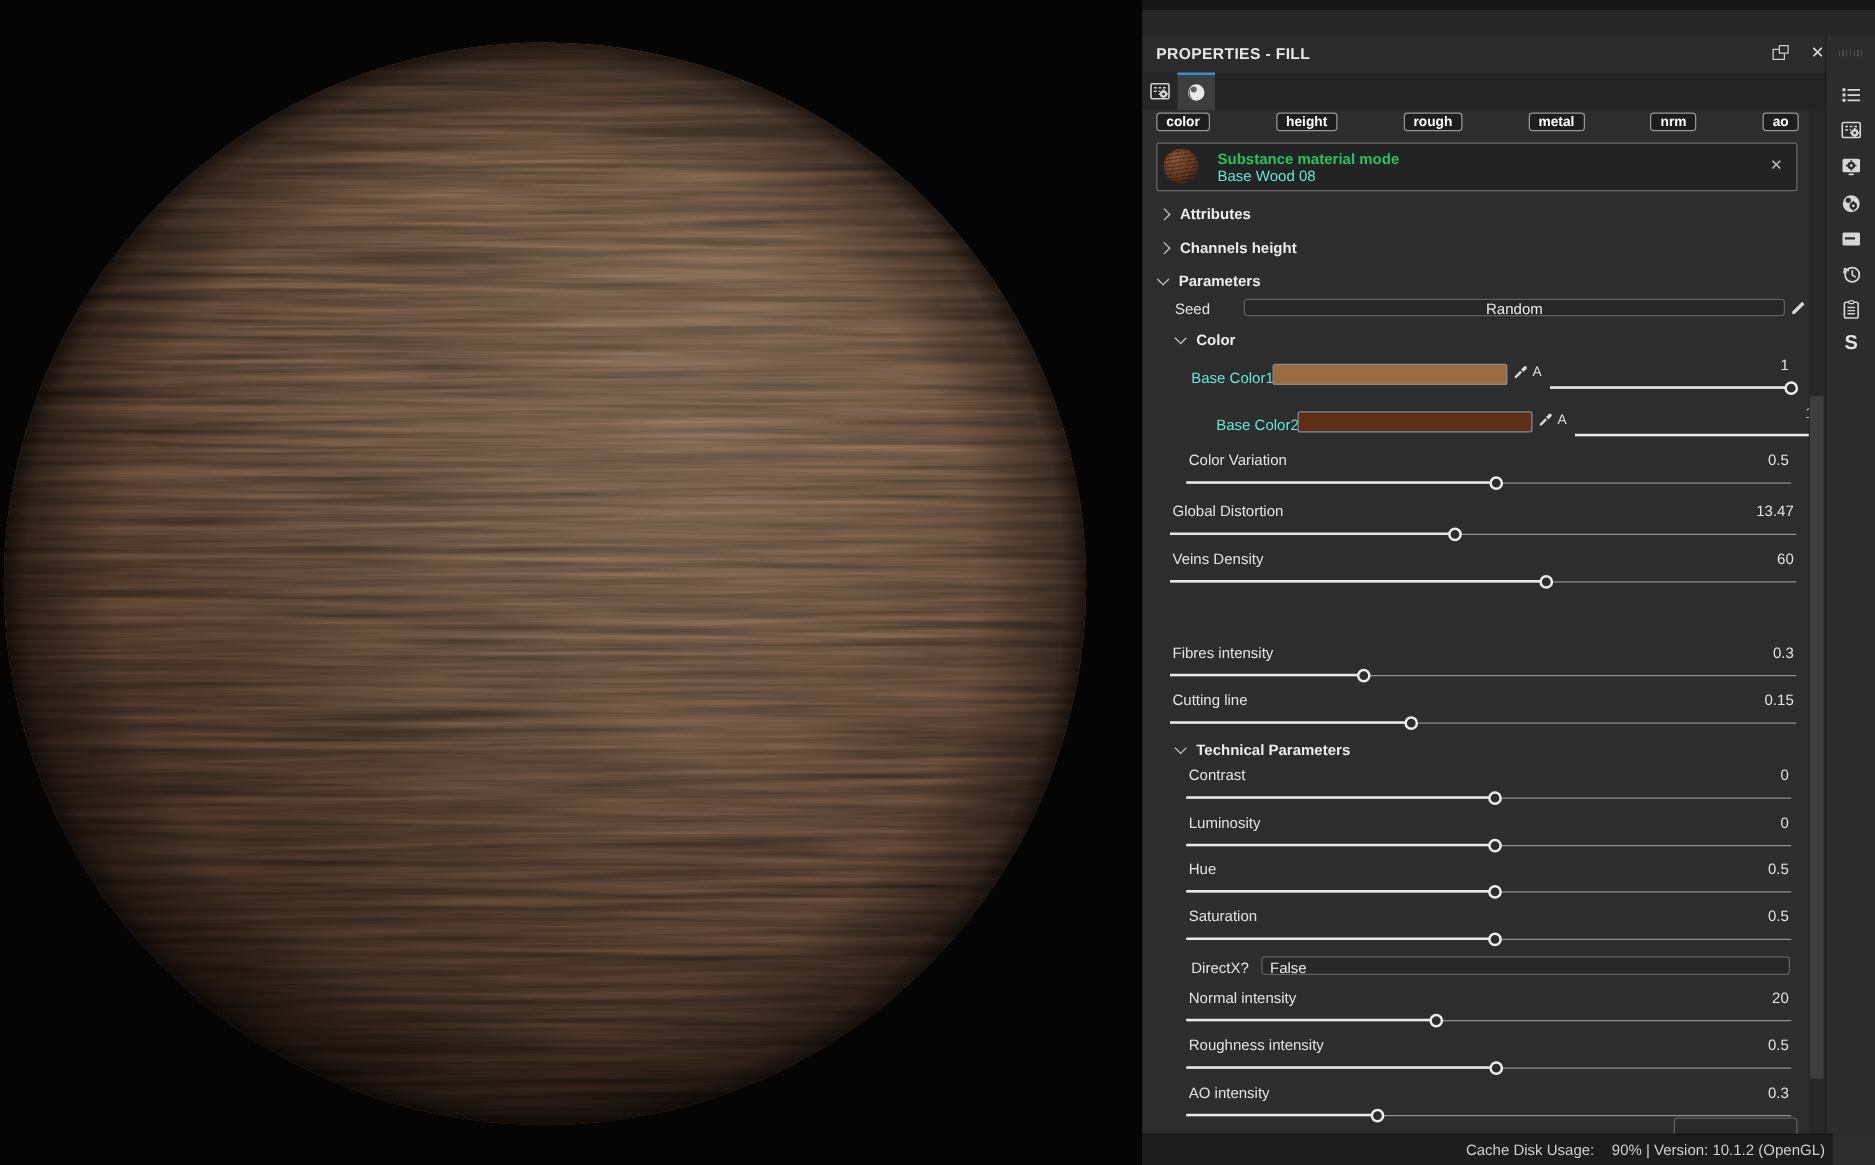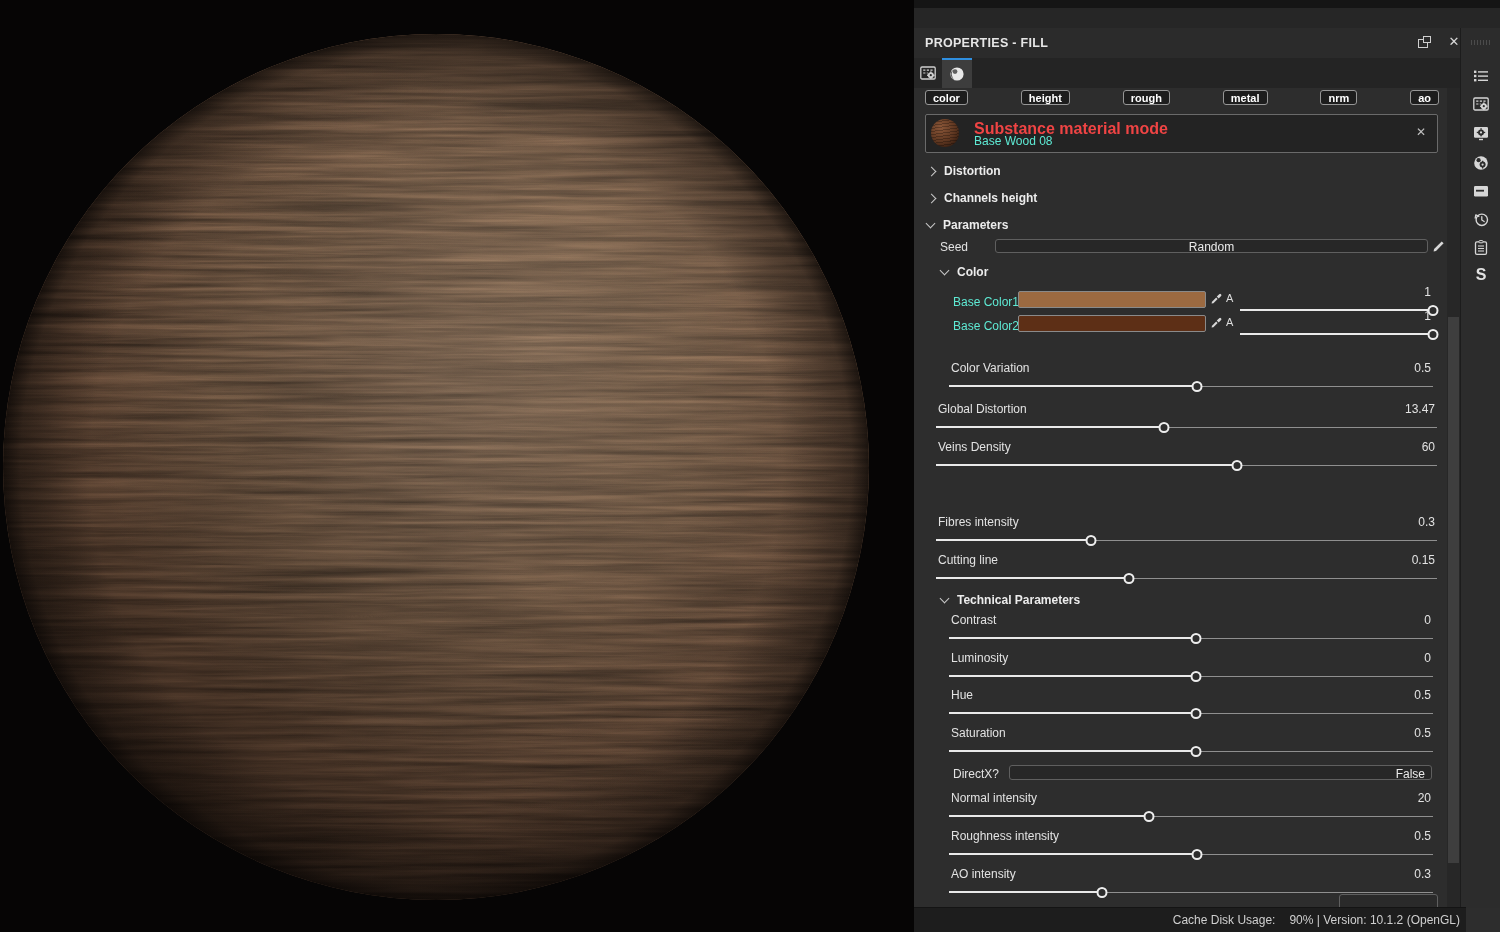--- a/index.html
+++ b/index.html
@@ -33,21 +33,21 @@
   .chbtn{background:#1d1d1d;border:1px solid #969696;border-radius:3px;color:#fff;
     font-size:11px;font-weight:bold;height:15px;line-height:15px;padding:0 7px;cursor:pointer;}
 
   
   .matbox{position:absolute;left:11px;top:114px;width:511px;height:37px;background:#232323;
     border:1px solid #6a6a6a;border-radius:2px;}
   .matthumb{position:absolute;left:5px;top:4px;width:28px;height:28px;border-radius:50%;
     background:
       repeating-linear-gradient(172deg, rgba(0,0,0,.28) 0 1px, rgba(255,255,255,0) 1px 3px),
       radial-gradient(circle at 35% 30%, #8a5638, #5d3620 55%, #27130a 95%);}
-  .mattitle{position:absolute;left:48px;top:5px;font-size:16px;font-weight:bold;color:#ef4444;}
+  .mattitle{position:absolute;left:48px;top:5px;font-size:12px;font-weight:bold;color:#22c55e;}
   .matsub{position:absolute;left:48px;top:19px;font-size:12px;color:#5eead4;}
   .matclose{position:absolute;right:8px;top:9px;width:16px;height:16px;color:#c0c0c0;font-size:12px;line-height:16px;text-align:center;cursor:pointer;}
 
   
   .sechdr{position:absolute;font-size:12px;font-weight:bold;color:#ececec;height:14px;line-height:14px;}
   .chev{display:inline-block;width:6px;height:6px;border-right:1.6px solid #c9c9c9;border-bottom:1.6px solid #c9c9c9;margin-right:9px;position:relative;}
   .chev.right{transform:rotate(-45deg);top:0px;}
   .chev.down{transform:rotate(45deg);top:-2px;}
 
   
@@ -75,21 +75,21 @@
   .avalue{position:absolute;right:2px;top:-3px;font-size:12px;color:#e2e2e2;}
   .aslider{position:absolute;left:291px;width:193px;top:17px;height:11px;cursor:pointer;}
   .aslider .track{position:absolute;left:0;right:0;top:5px;height:1px;background:#8f8f8f;}
   .aslider .fill{position:absolute;left:0;top:4px;height:2px;background:#e9e9e9;}
   .aslider .knob{position:absolute;top:0;width:7px;height:7px;border:2px solid #ededed;border-radius:50%;background:#2d2d2d;transform:translateX(-50%);}
 
   
   .dxrow{position:absolute;left:35px;top:765px;width:484px;height:20px;}
   .dxlabel{position:absolute;left:4px;top:2px;font-size:12px;color:#e2e2e2;}
   .dxbtn{position:absolute;left:60px;top:0;width:423px;height:15px;background:#272727;
-    border:1px solid #5f5f5f;border-radius:3px;color:#eaeaea;font-size:12px;text-align:right;line-height:14px;cursor:pointer;}
+    border:1px solid #5f5f5f;border-radius:3px;color:#eaeaea;font-size:12px;text-align:left;line-height:14px;cursor:pointer;}
 
   
   .partialbtn{position:absolute;left:425px;top:894px;width:97px;height:18px;background:#2a2a2a;
     border:1px solid #5f5f5f;border-radius:3px;}
 
   
   .scrollbar{position:absolute;left:533px;top:88px;width:13px;height:820px;background:#272727;}
   .scroll-thumb{position:absolute;left:1px;top:229px;width:11px;height:546px;background:#3e3e3e;cursor:pointer;}
 
   
@@ -206,21 +206,21 @@
     </div>
 
     <div class="matbox">
       <div class="matthumb"></div>
       <div class="mattitle">Substance material mode</div>
       <div class="matsub">Base Wood 08</div>
       <div class="matclose">✕</div>
     </div>
 
     <div class="sechdr" style="left:14px;top:164px;">
-      <span class="chev right"></span><span>Distortion</span>
+      <span class="chev right"></span><span>Attributes</span>
     </div>
     <div class="sechdr" style="left:14px;top:191px;">
       <span class="chev right"></span><span>Channels height</span>
     </div>
     <div class="sechdr" style="left:13px;top:218px;">
       <span class="chev down"></span><span>Parameters</span>
     </div>
 
     <span class="seed-label">Seed</span>
     <button class="seed-btn">Random</button>
@@ -245,21 +245,21 @@
       </span>
       <span class="alabel">A</span>
       <span class="avalue">1</span>
       <div class="aslider">
         <div class="track"></div>
         <div class="fill" style="width: 100%;"></div>
         <div class="knob" style="left: 100%;"></div>
       </div>
     </div>
 
-    <div class="crow" style="top:312px;">
+    <div class="crow" style="top:326px;margin-left:20px;">
       <span class="clabel">Base Color2</span>
       <div class="swatch" style="background: rgb(93, 47, 22);"></div>
       <span class="dropper">
         <svg width="13" height="13" viewBox="0 0 13 13">
             <path d="M1.6 11.6 l0.4-1.8 4.2-4.2 1.4 1.4 -4.2 4.2 z" fill="#d8d8d8"></path>
             <path d="M6.8 4.6 l2.4-2.4 a1.35 1.35 0 0 1 1.9 1.9 l-2.4 2.4 z" fill="#d8d8d8"></path>
           </svg>
       </span>
       <span class="alabel">A</span>
       <span class="avalue">1</span>

